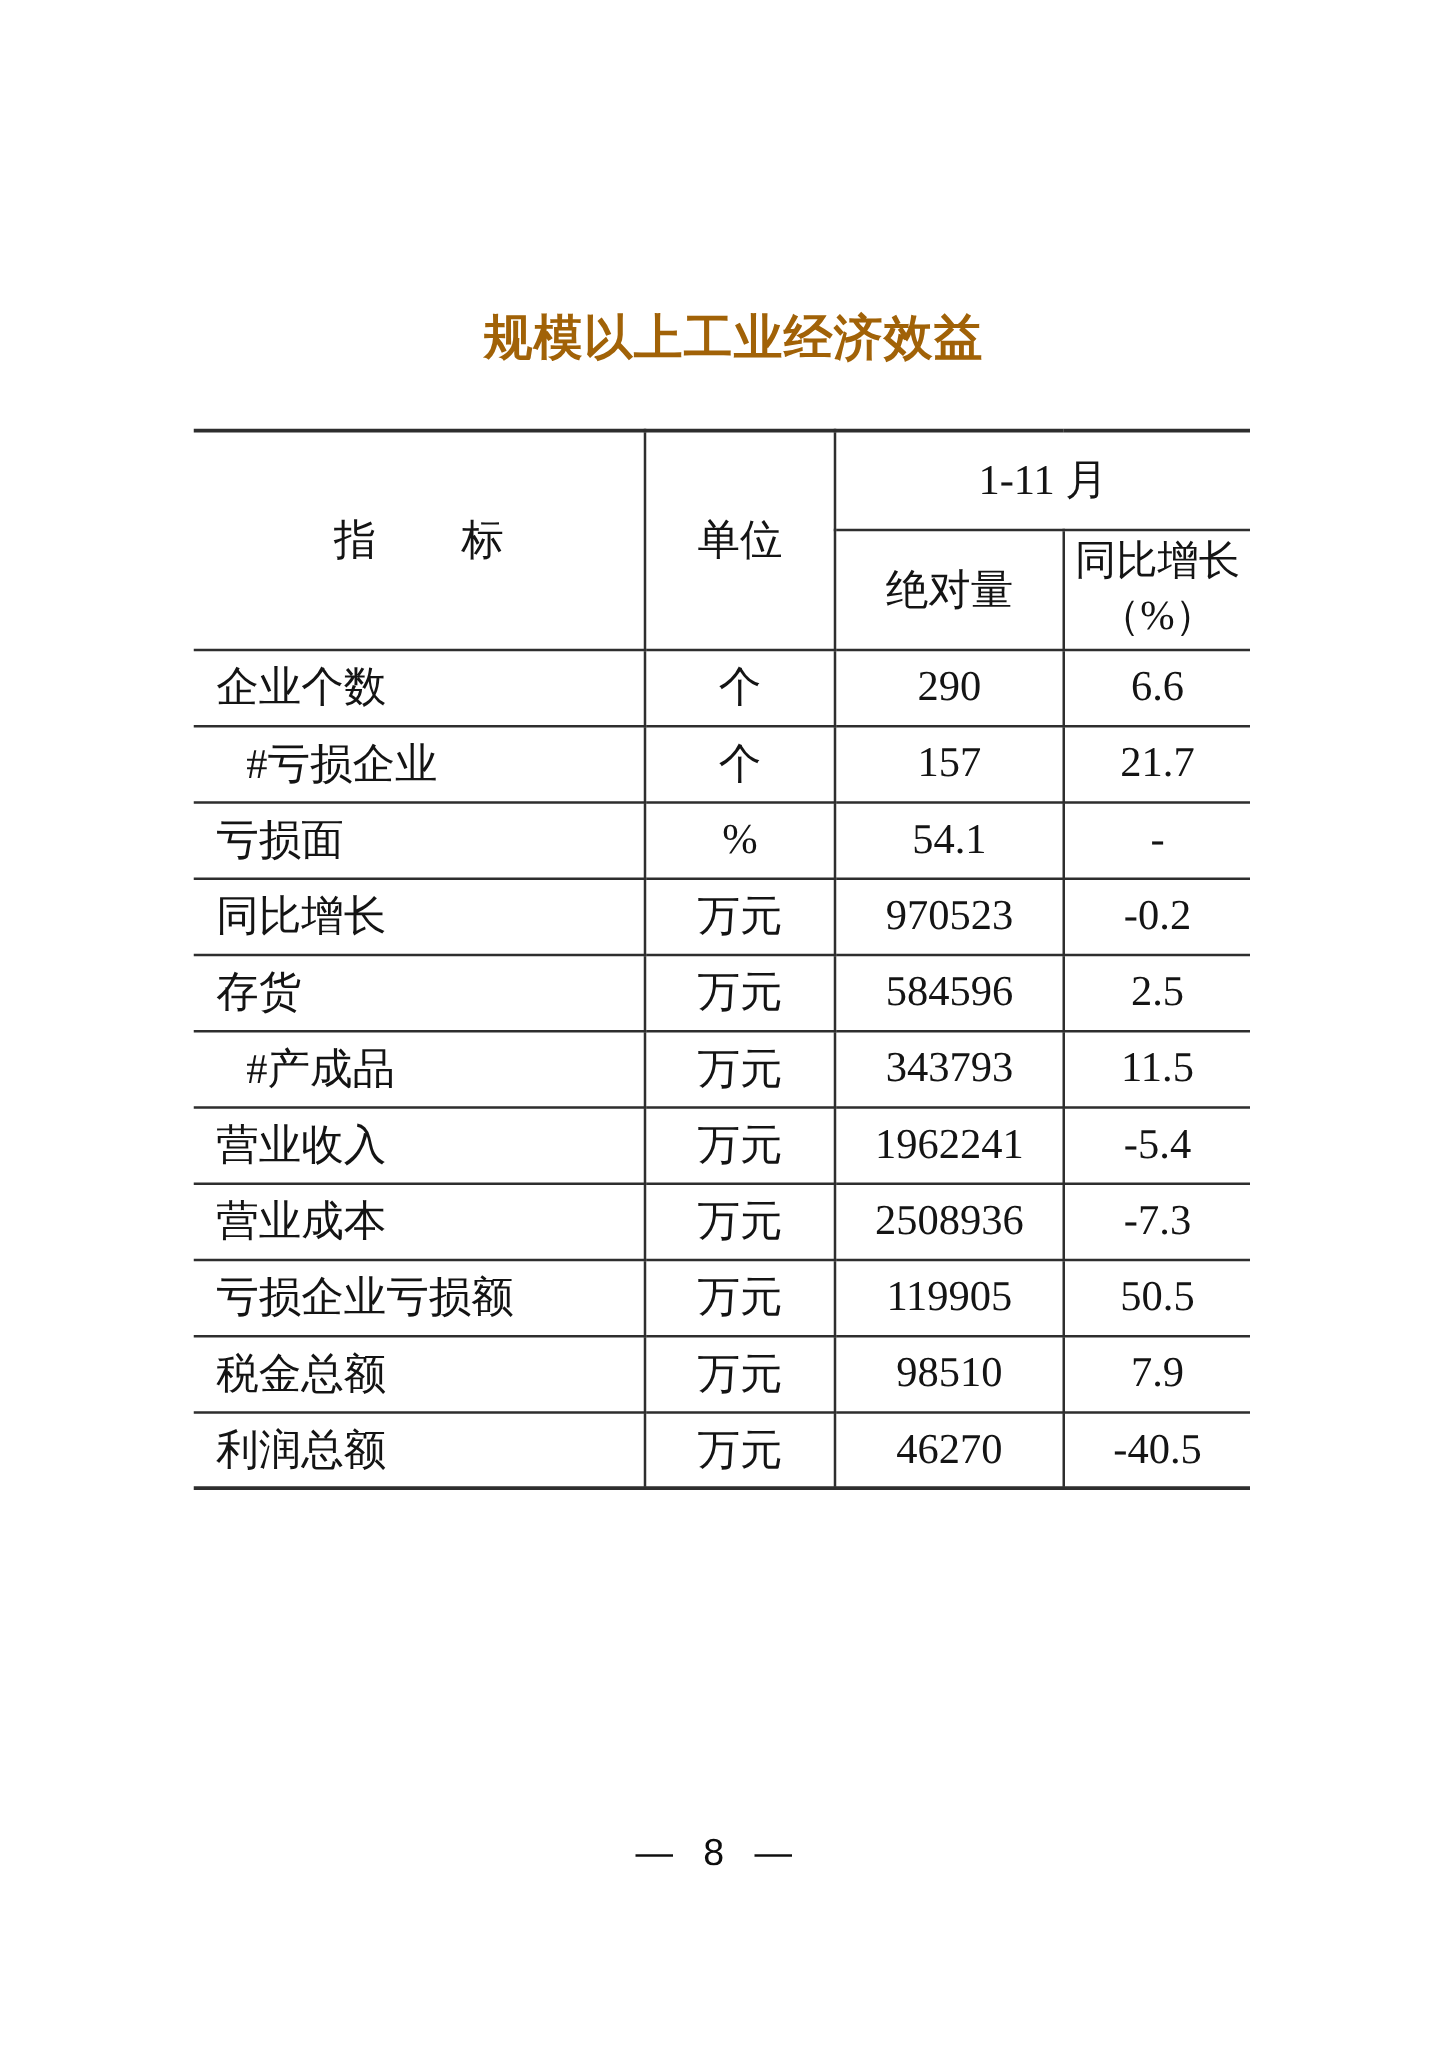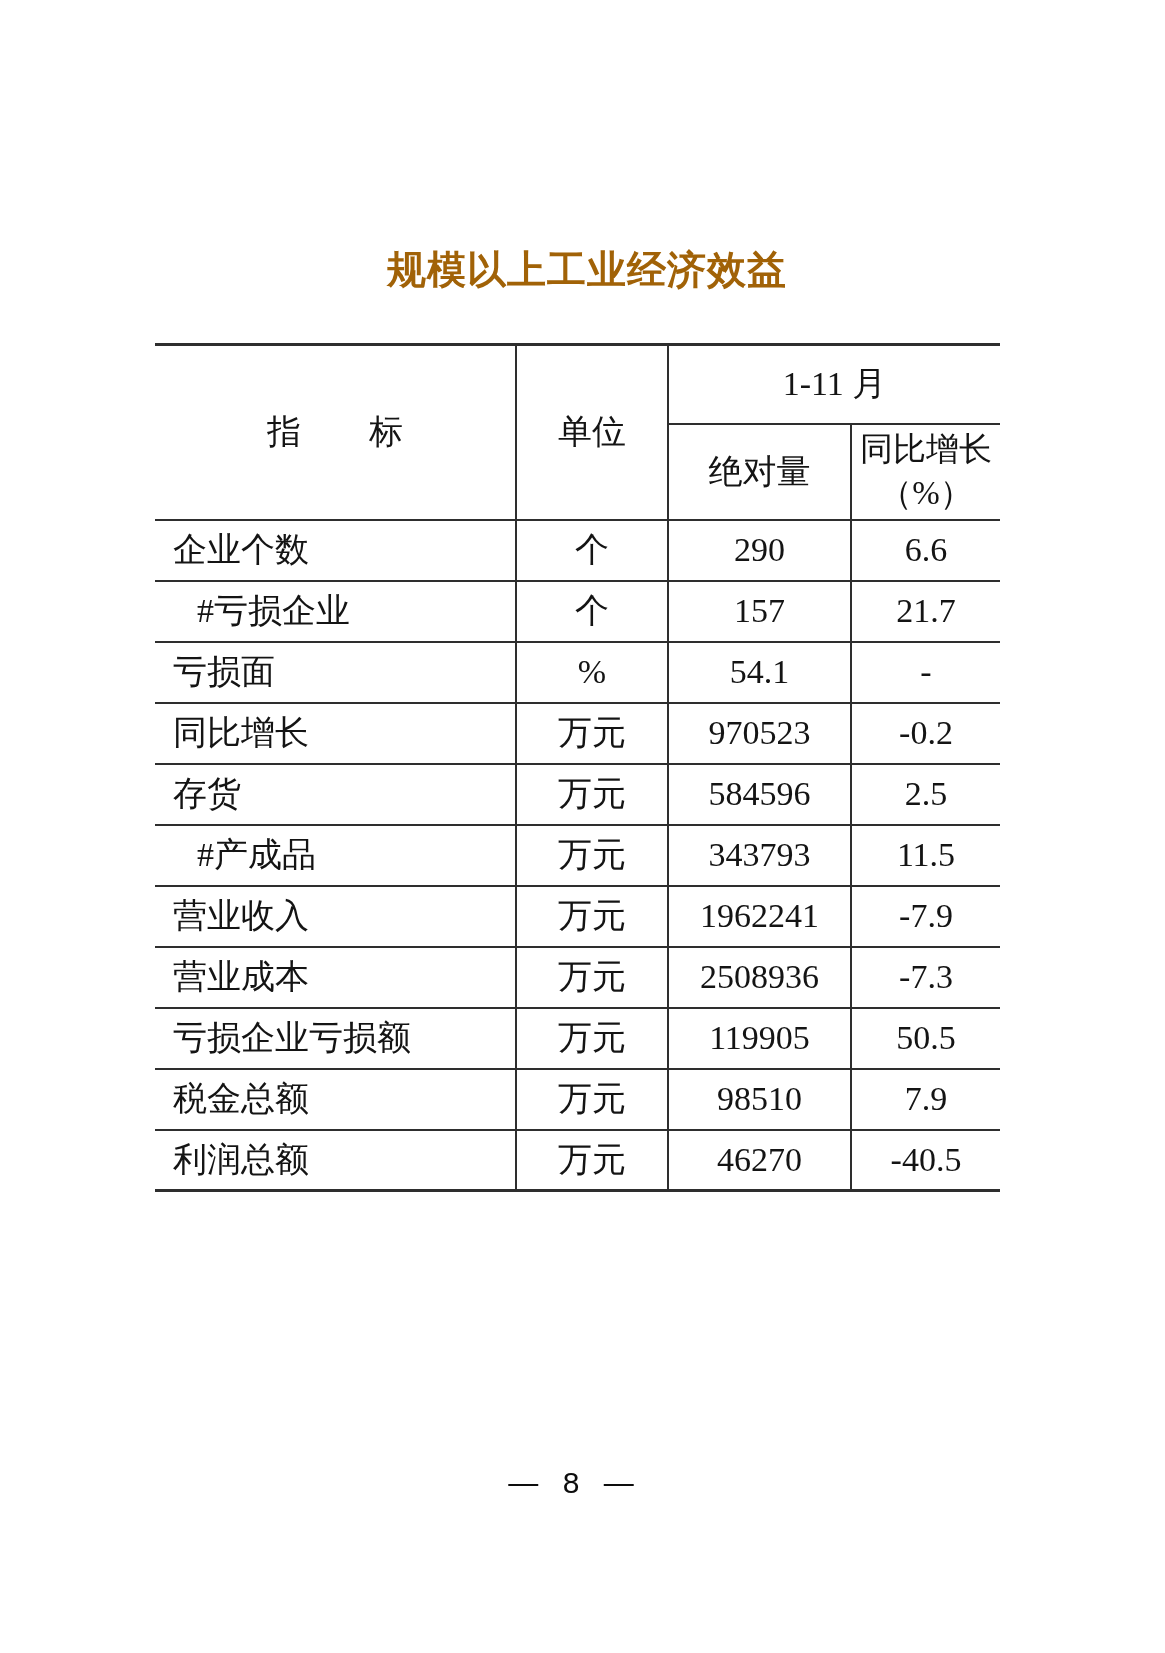--- a/index.html
+++ b/index.html
@@ -142,21 +142,21 @@
         <tr>
     <td class="cell-indicator indent">#产成品</td>
     <td class="cell-unit">万元</td>
     <td class="cell-absolute">343793</td>
     <td class="cell-yoy">11.5</td>
   </tr>
         <tr>
     <td class="cell-indicator">营业收入</td>
     <td class="cell-unit">万元</td>
     <td class="cell-absolute">1962241</td>
-    <td class="cell-yoy">-7.9</td>
+    <td class="cell-yoy">-5.4</td>
   </tr>
         <tr>
     <td class="cell-indicator">营业成本</td>
     <td class="cell-unit">万元</td>
     <td class="cell-absolute">2508936</td>
     <td class="cell-yoy">-7.3</td>
   </tr>
         <tr>
     <td class="cell-indicator">亏损企业亏损额</td>
     <td class="cell-unit">万元</td>

